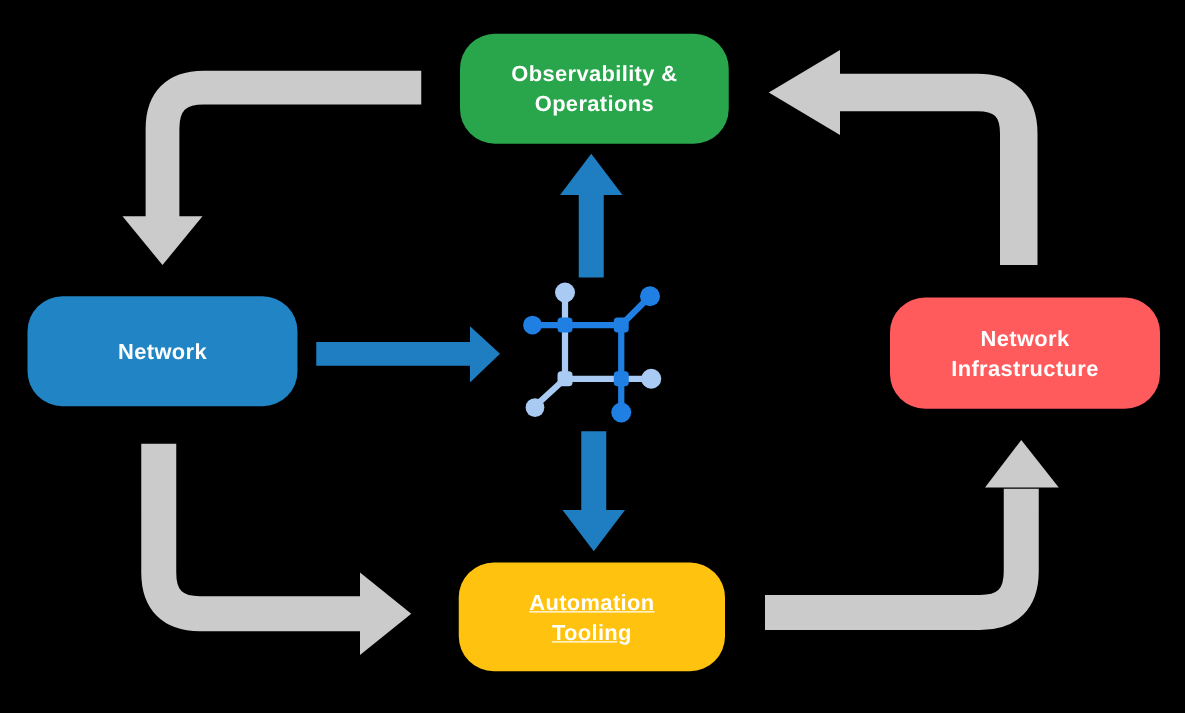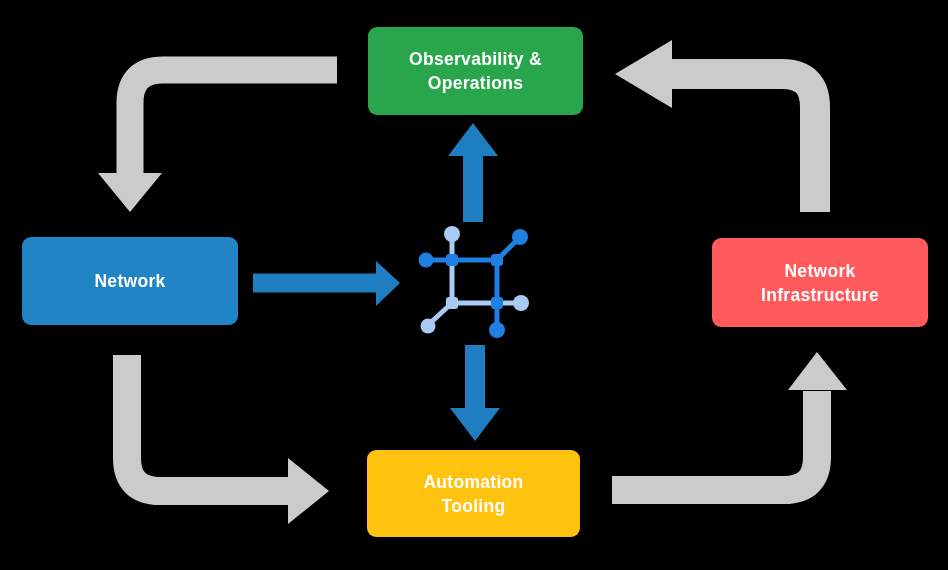--- a/index.html
+++ b/index.html
@@ -16,36 +16,36 @@
     width: 948px;
     height: 570px;
   }
   .arrow-layer {
     position: absolute;
     left: 0;
     top: 0;
   }
   .box {
     position: absolute;
-    border-radius: 9px;
+    border-radius: 28px;
     display: flex;
     flex-direction: column;
     align-items: center;
     justify-content: center;
     text-align: center;
     color: #ffffff;
     font-size: 17.5px;
     font-weight: 700;
     letter-spacing: 0.3px;
     line-height: 24px;
   }
   .box-green  { background: #29A64B; }
   .box-blue   { background: #2185C5; }
   .box-red    { background: #FF5A5C; }
-  .box-yellow { background: #FFC20E; }
+  .box-yellow { background: #FFC20E; text-decoration: underline; }
   .box span { display: block; }
 </style>
 </head>
 <body>
 
 <div class="stage">
 
   <svg class="arrow-layer" width="948" height="570" viewBox="0 0 948 570">
 
     <g>

